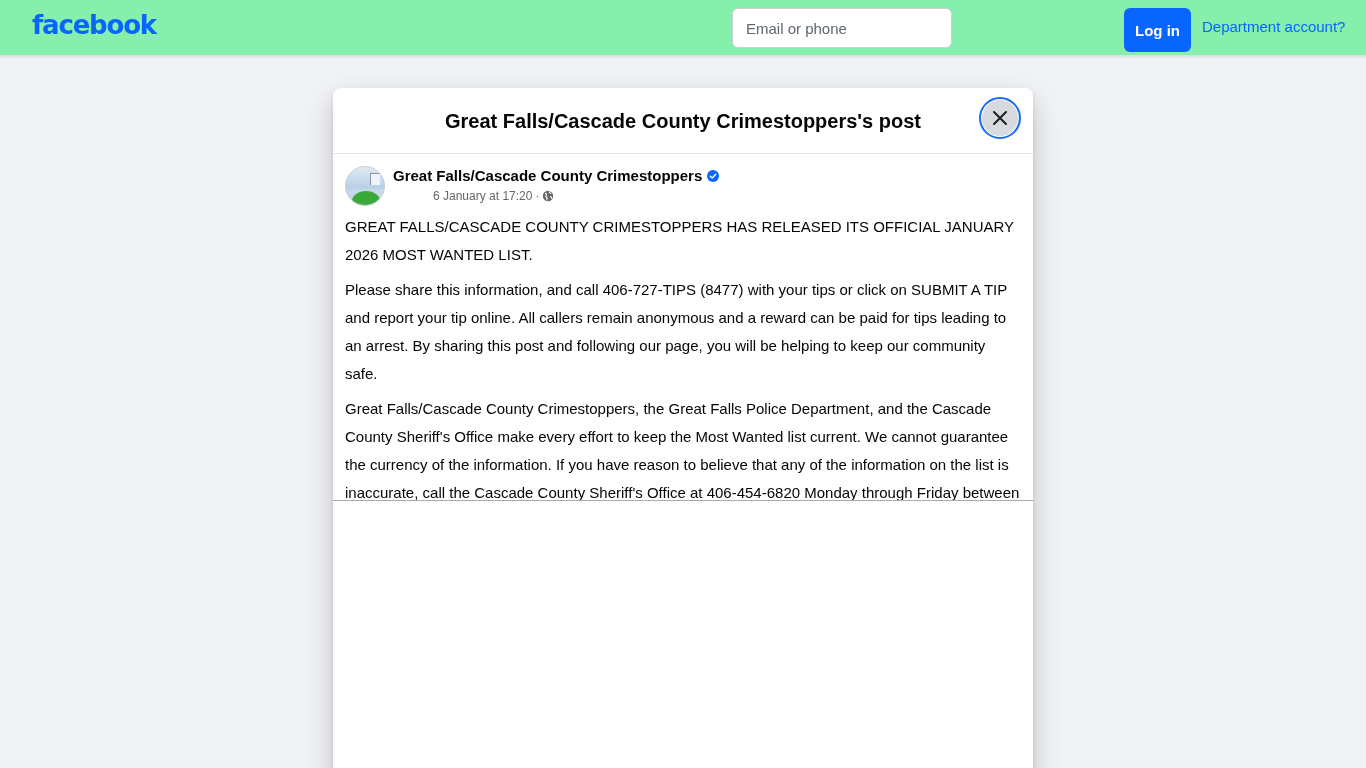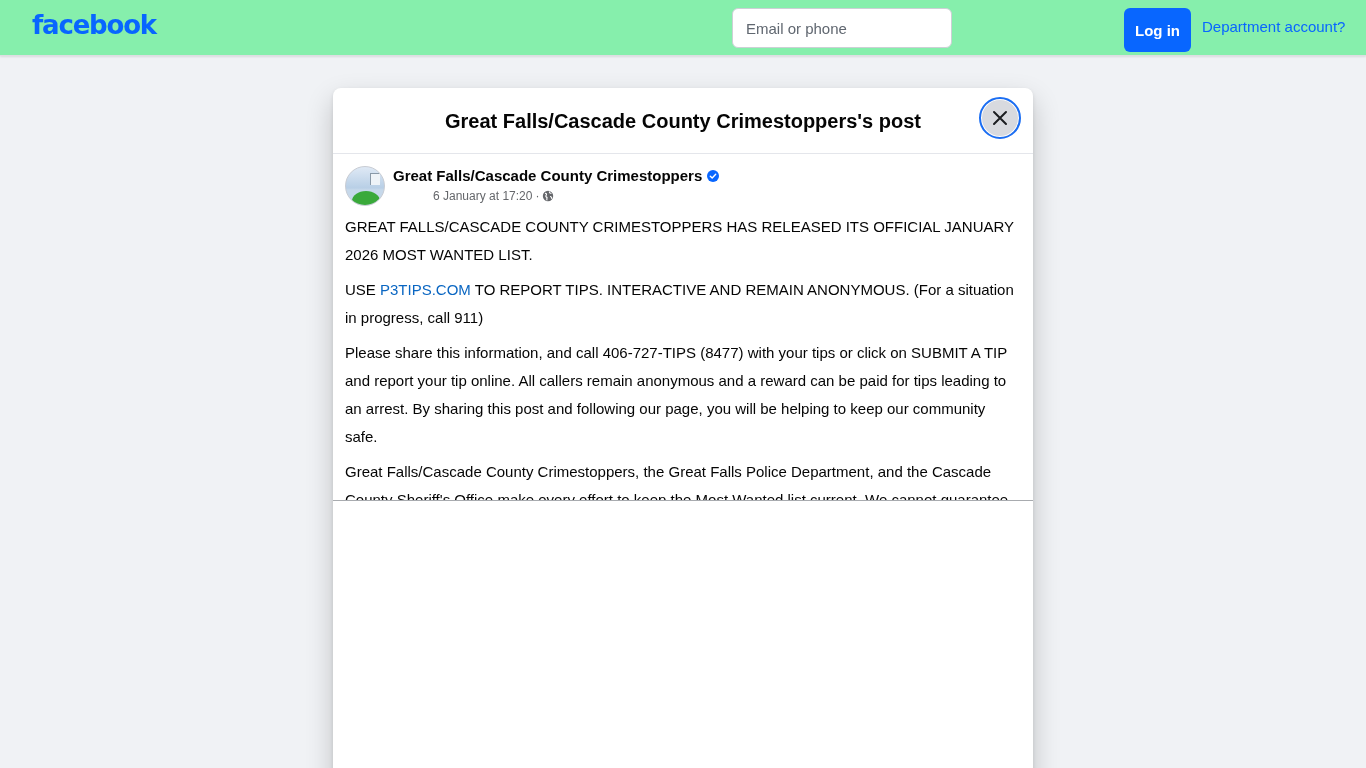--- a/index.html
+++ b/index.html
@@ -153,20 +153,19 @@
       <span>·</span>
       <svg width="12" height="12" viewBox="0 0 12 12">
         <circle cx="6" cy="6" r="5.2" fill="#65676b"></circle>
         <path d="M3 3.5 C4.5 3 5 4.5 4 5.5 C3.4 6.2 4.2 7.2 5 7.4 L4.8 10.4 M7.5 1.5 C7 3 8.5 3.5 9.5 3.2 M8 6.5 C9 6.5 10 7.5 9.6 8.8" stroke="#fff" stroke-width="1.1" fill="none"></path>
       </svg>
     </div>
   </div>
 
   <div class="post-body">
     <p>GREAT FALLS/CASCADE COUNTY CRIMESTOPPERS HAS RELEASED ITS OFFICIAL JANUARY 2026 MOST WANTED LIST.</p>
-    <p><span>USE </span><a href="#">P3TIPS.COM</a><span> TO REPORT TIPS. INTERACTIVE AND REMAIN ANONYMOUS. (For a situation in progress, call 911)</span></p>
     <p>Please share this information, and call 406-727-TIPS (8477) with your tips or click on SUBMIT A TIP and report your tip online. All callers remain anonymous and a reward can be paid for tips leading to an arrest. By sharing this post and following our page, you will be helping to keep our community safe.</p>
     <p>Great Falls/Cascade County Crimestoppers, the Great Falls Police Department, and the Cascade County Sheriff's Office make every effort to keep the Most Wanted list current. We cannot guarantee the currency of the information. If you have reason to believe that any of the information on the list is inaccurate, call the Cascade County Sheriff's Office at 406-454-6820 Monday through Friday between 8 a.m. and 5 p.m. BE A TIPSTER!</p>
   </div>
 
   <div class="media-divider"></div>
   <div class="media-area"></div>
 </div>
 
 </body></html>

